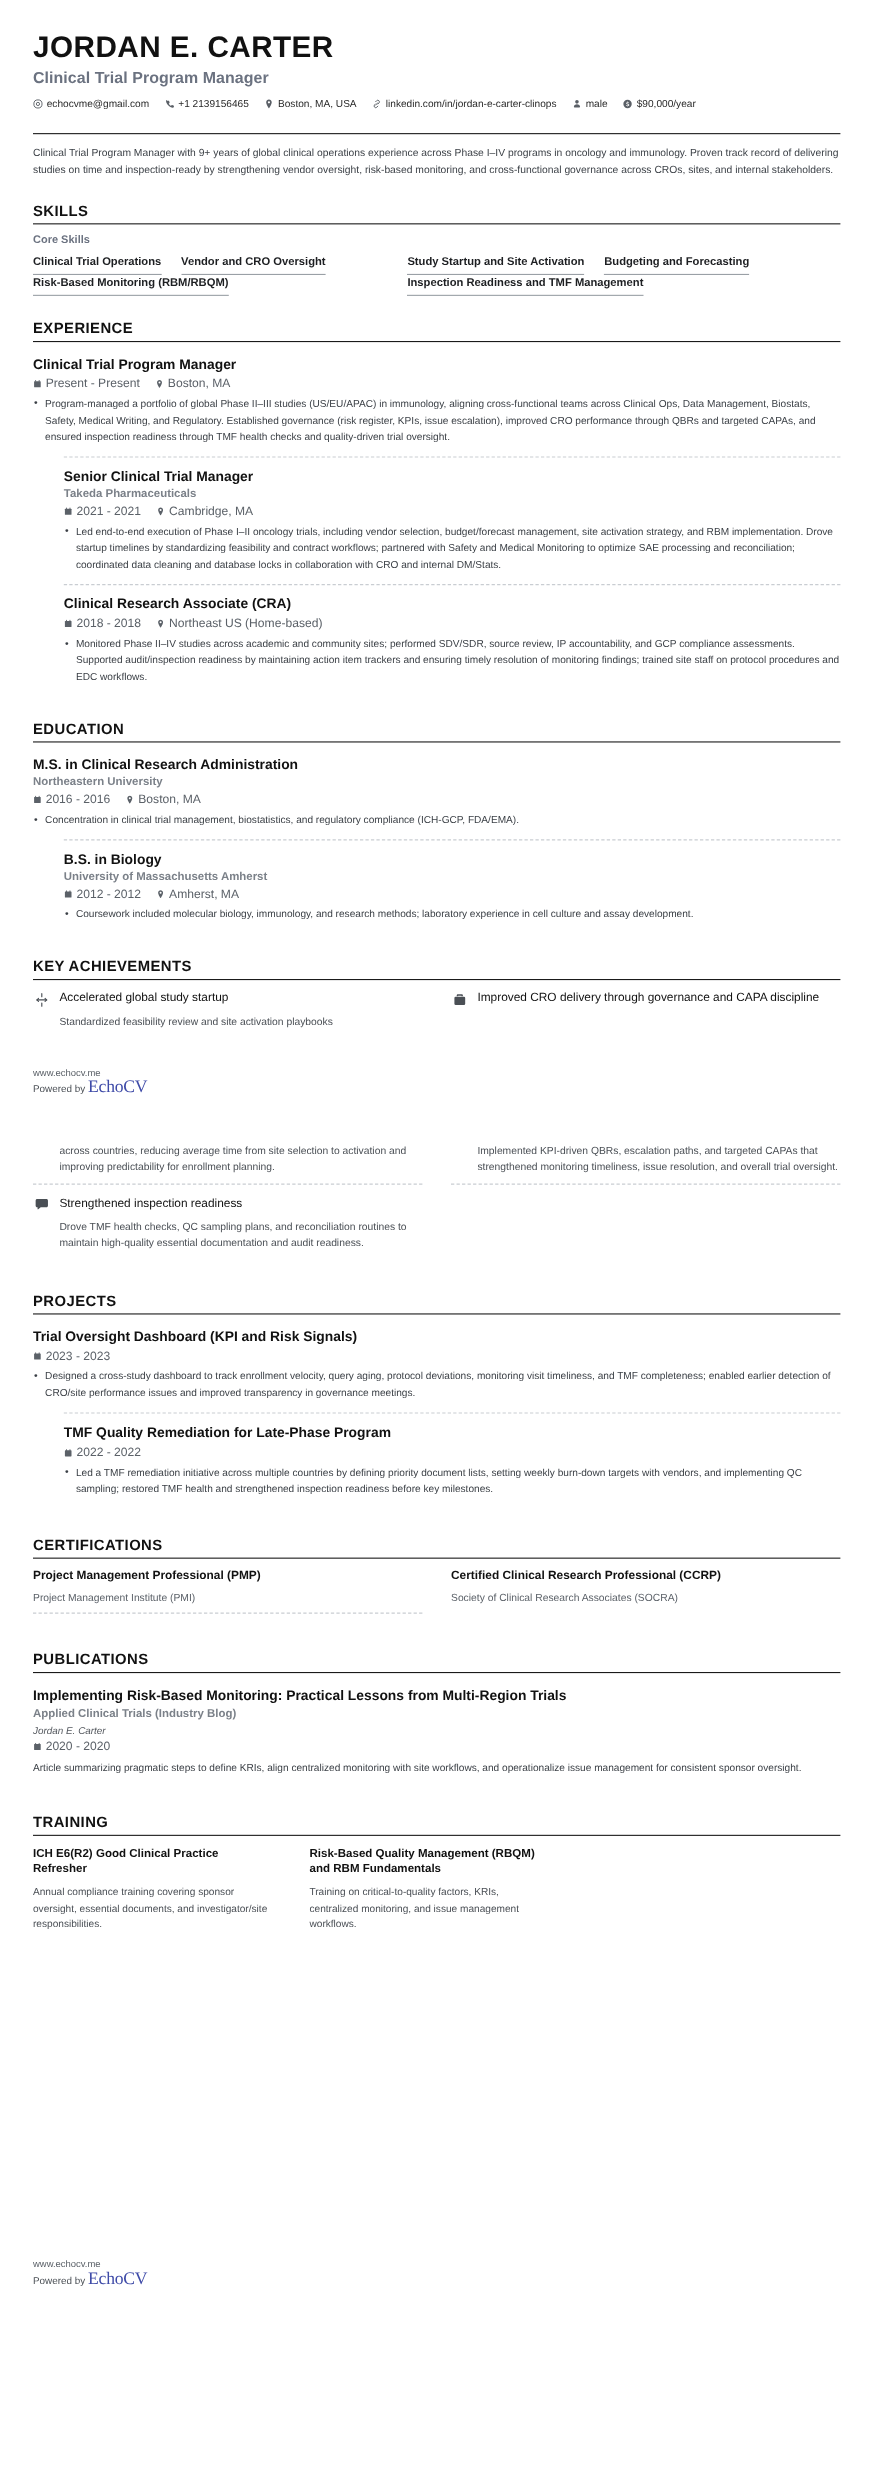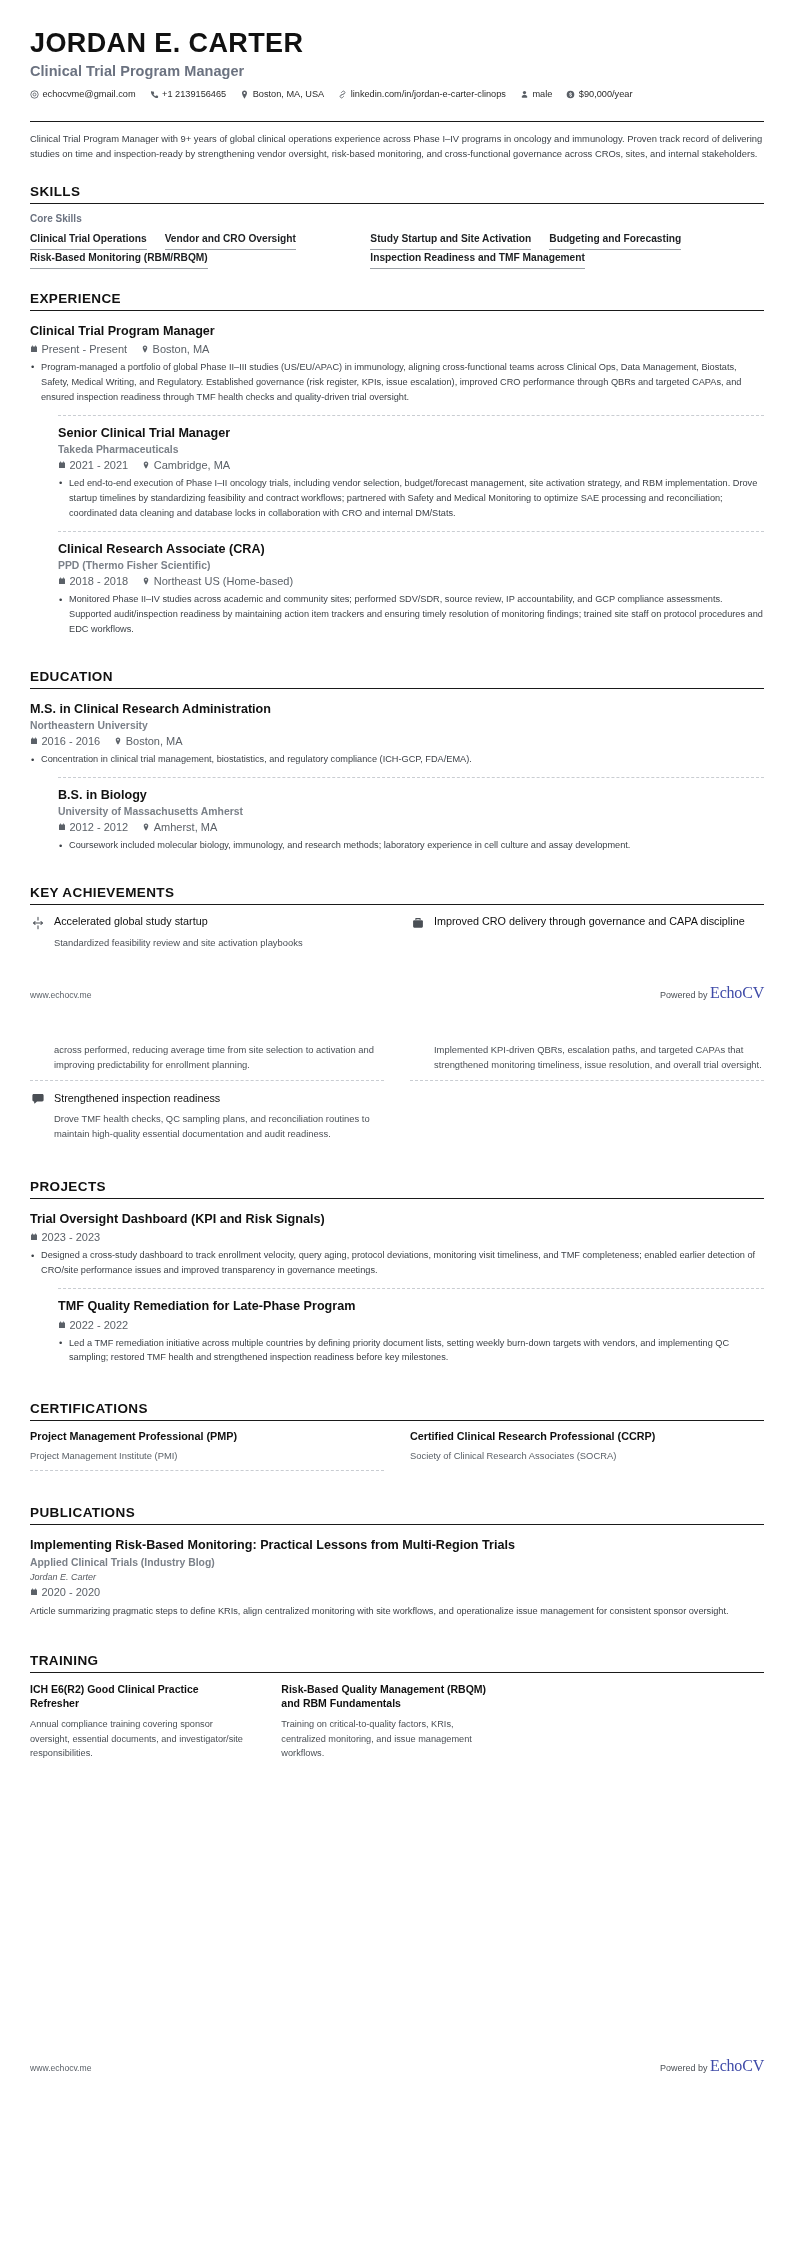--- a/index.html
+++ b/index.html
@@ -199,20 +199,21 @@
   .train-desc { font-size: 9.2px; line-height: 1.6; color: #4a4f55; margin-top: 7px; }
 
   
   .page-footer {
     display: flex;
     justify-content: space-between;
     align-items: baseline;
     padding: 0 30px;
     font-size: 8.6px;
     color: #5b6168;
+    flex-direction: column;
   }
   .footer-brand { font-size: 9px; color: #4a4f55; }
   .footer-brand .brand-name {
     font-size: 16px;
     color: #3f4ba8;
     letter-spacing: -0.2px;
     font-family: "Liberation Serif", serif;
   }
   .spacer { width: 100%; }
 </style>
@@ -363,21 +364,20 @@
             <span>Cambridge, MA</span>
           </span>
         </div>
         <ul class="bullets">
           <li>Led end-to-end execution of Phase I–II oncology trials, including vendor selection, budget/forecast management, site activation strategy, and RBM implementation. Drove startup timelines by standardizing feasibility and contract workflows; partnered with Safety and Medical Monitoring to optimize SAE processing and reconciliation; coordinated data cleaning and database locks in collaboration with CRO and internal DM/Stats.</li>
         </ul>
       </div>
 
       <div class="entry">
         <div class="entry-title">Clinical Research Associate (CRA)</div>
-        <div class="entry-org">PPD (Thermo Fisher Scientific)</div>
         <div class="entry-meta">
           <span class="meta-item">
             <span class="ic">
               <svg width="8" height="8" viewBox="0 0 16 16" fill="currentColor">
                   <rect x="2" y="3" width="12" height="11" rx="1"></rect>
                   <rect x="4" y="1" width="1.6" height="3"></rect>
                   <rect x="10.4" y="1" width="1.6" height="3"></rect>
                 </svg>
             </span>
             <span>2018 - 2018</span>
@@ -504,21 +504,21 @@
 </div>
 
 <div class="page">
   <div class="page-inner">
 
     <div style="height:40px" class="spacer"></div>
 
     <div>
       <div class="grid-2">
         <div style="padding-left:24px;padding-bottom:8px;border-bottom:1px dashed #c9cdd2;">
-          <div class="ach-desc" style="margin-top:0">across performed, reducing average time from site selection to activation and improving predictability for enrollment planning.</div>
+          <div class="ach-desc" style="margin-top:0">across countries, reducing average time from site selection to activation and improving predictability for enrollment planning.</div>
         </div>
         <div style="padding-left:24px;padding-bottom:8px;border-bottom:1px dashed #c9cdd2;">
           <div class="ach-desc" style="margin-top:0">Implemented KPI-driven QBRs, escalation paths, and targeted CAPAs that strengthened monitoring timeliness, issue resolution, and overall trial oversight.</div>
         </div>
       </div>
 
       <div class="grid-2">
         <div class="ach-item" style="padding-top:10px">
           <span class="ach-icon">
             <svg width="14" height="14" viewBox="0 0 16 16" fill="currentColor">

